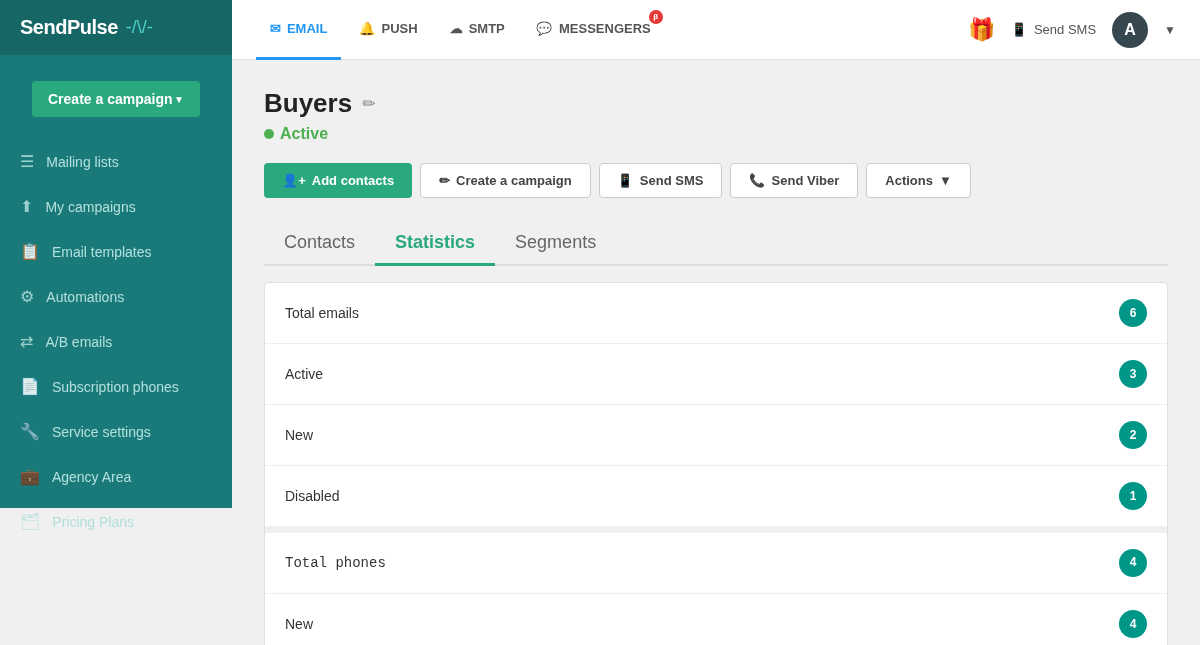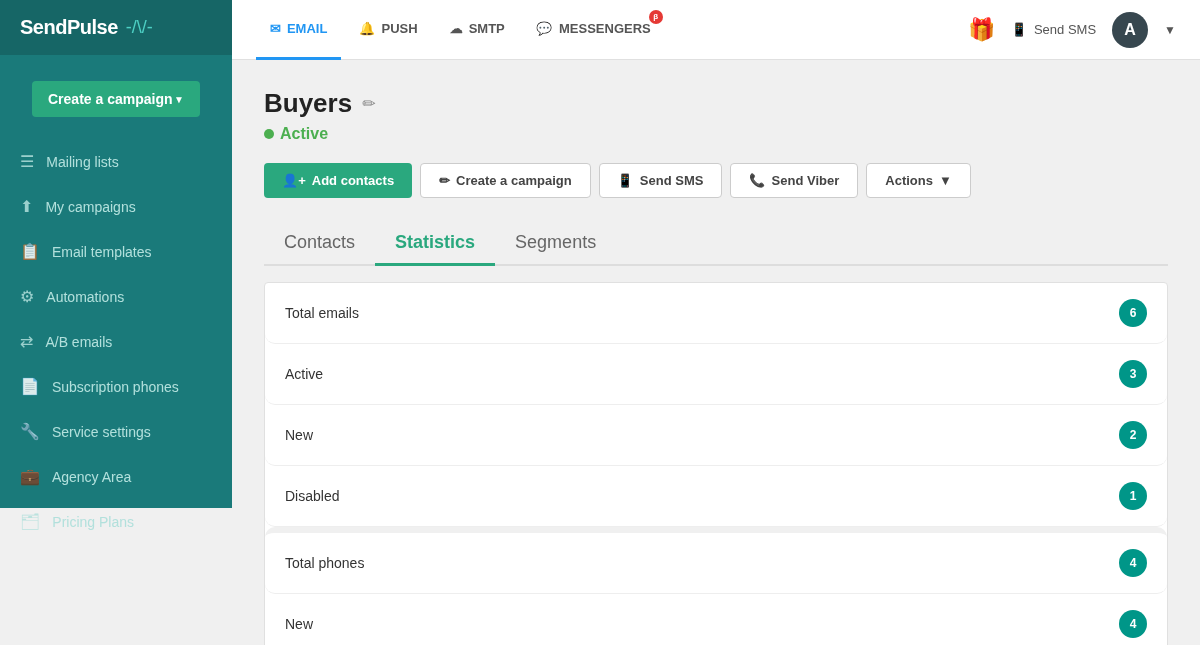--- a/index.html
+++ b/index.html
@@ -225,41 +225,41 @@
       color: #2aa87e;
       border-bottom-color: #2aa87e;
       font-weight: 700;
     }
     .stats-row {
       display: flex;
       align-items: center;
       justify-content: space-between;
       padding: 16px 20px;
       border-bottom: 1px solid #eee;
-      border-radius: 10px;
     }
     .stats-row:last-child { border-bottom: none; }
     .stats-label {
       font-size: 14px;
       color: #333;
     }
     .stats-badge {
       width: 28px;
       height: 28px;
       border-radius: 50%;
       display: flex;
       align-items: center;
       justify-content: center;
       font-size: 12px;
       font-weight: 700;
       color: #fff;
     }
     .badge-teal { background: #009688; }
     .badge-section-gap {
       border-top: 6px solid #f0f0f0;
+      font-family: Liberation Mono, monospace;
     }
     .content-card {
       background: #fff;
       border: 1px solid #e0e0e0;
       border-radius: 4px;
       margin-top: 16px;
       overflow: hidden;
     }
   </style>
 </head>

